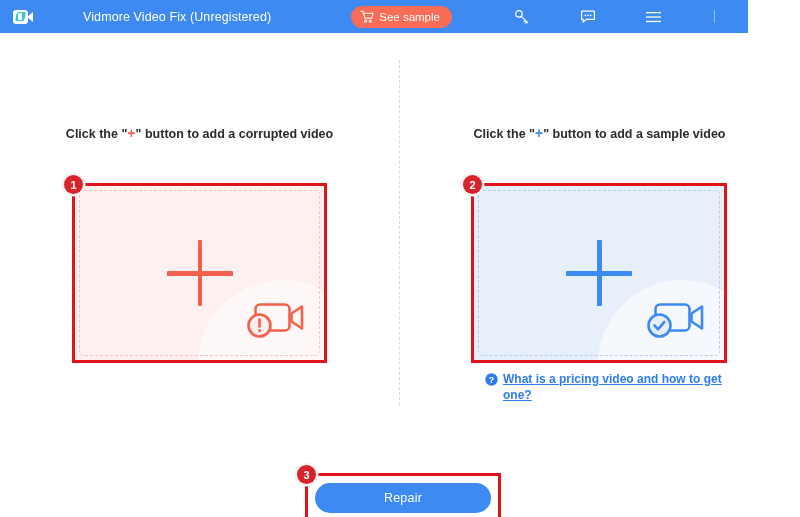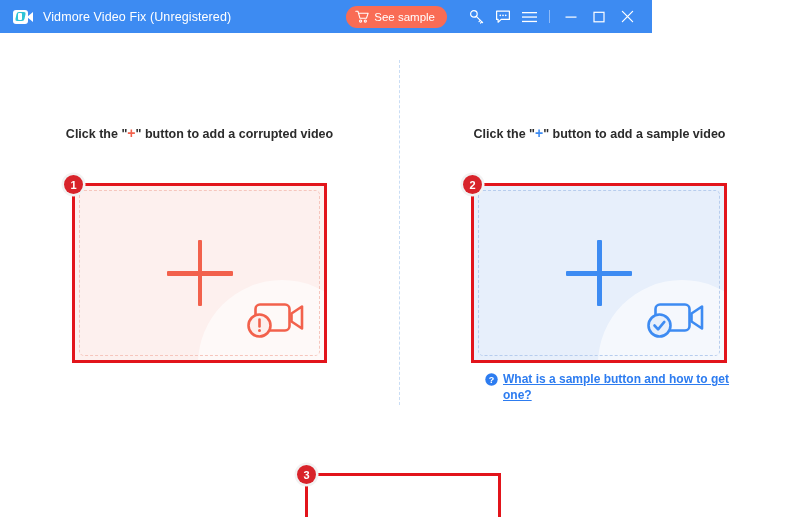--- a/index.html
+++ b/index.html
@@ -13,27 +13,28 @@
     overflow: hidden;
     font-family: "Liberation Sans", sans-serif;
     position: relative;
     -webkit-font-smoothing: antialiased;
   }
 
   
   .titlebar {
     position: absolute;
     top: 0; left: 0;
-    width: 652px;
+    width: 748px;
     height: 33px;
     background: #3d8bf2;
     display: flex;
     align-items: center;
     box-sizing: border-box;
     padding: 0 11px 0 13px;
+    gap: 40px;
   }
   .app-logo {
     width: 21px;
     height: 16px;
     position: relative;
     flex: 0 0 auto;
     margin-right: 9px;
   }
   .app-logo .cam-body {
     position: absolute;
@@ -395,22 +396,23 @@
       </div>
     </div>
 
     <div class="sample-link-row" style="left:86px; top:338px;">
       <span class="q-icon">
         <svg width="13" height="13" viewBox="0 0 13 13">
           <circle cx="6.5" cy="6.5" r="6.2" fill="#2d7cf0"></circle>
           <text x="6.5" y="9.7" font-size="9" font-weight="bold" fill="#ffffff" text-anchor="middle" font-family="Liberation Sans, sans-serif">?</text>
         </svg>
       </span>
-      <span class="sample-link">What is a sample button and how to get one?</span>
+      <span class="sample-link">What is a pricing video and how to get one?</span>
     </div>
   </div>
 
   <div class="repair-anno anno">
     <div class="anno-badge">3</div>
   </div>
 
+  <button class="repair-btn">Repair</button>
 
 </div>
 
 </body></html>

